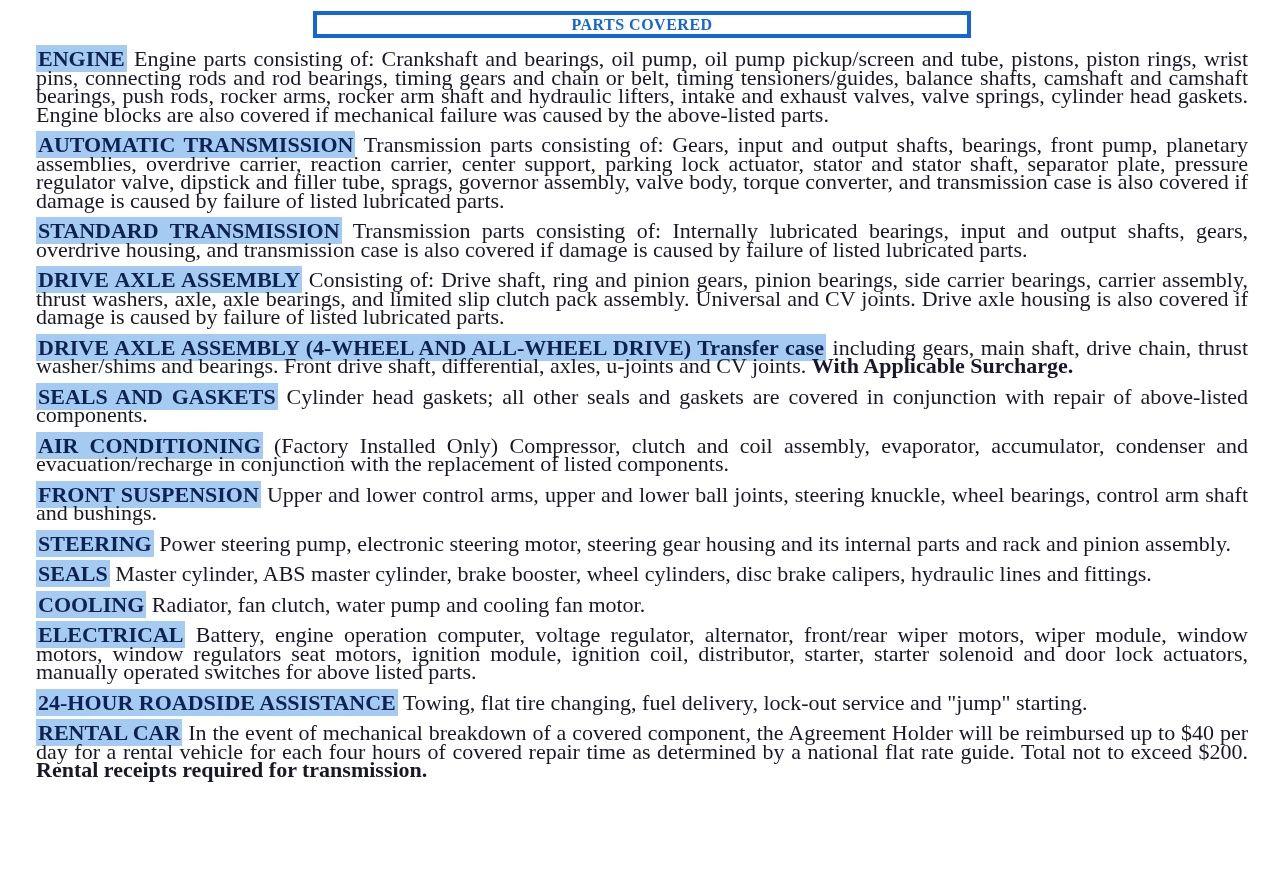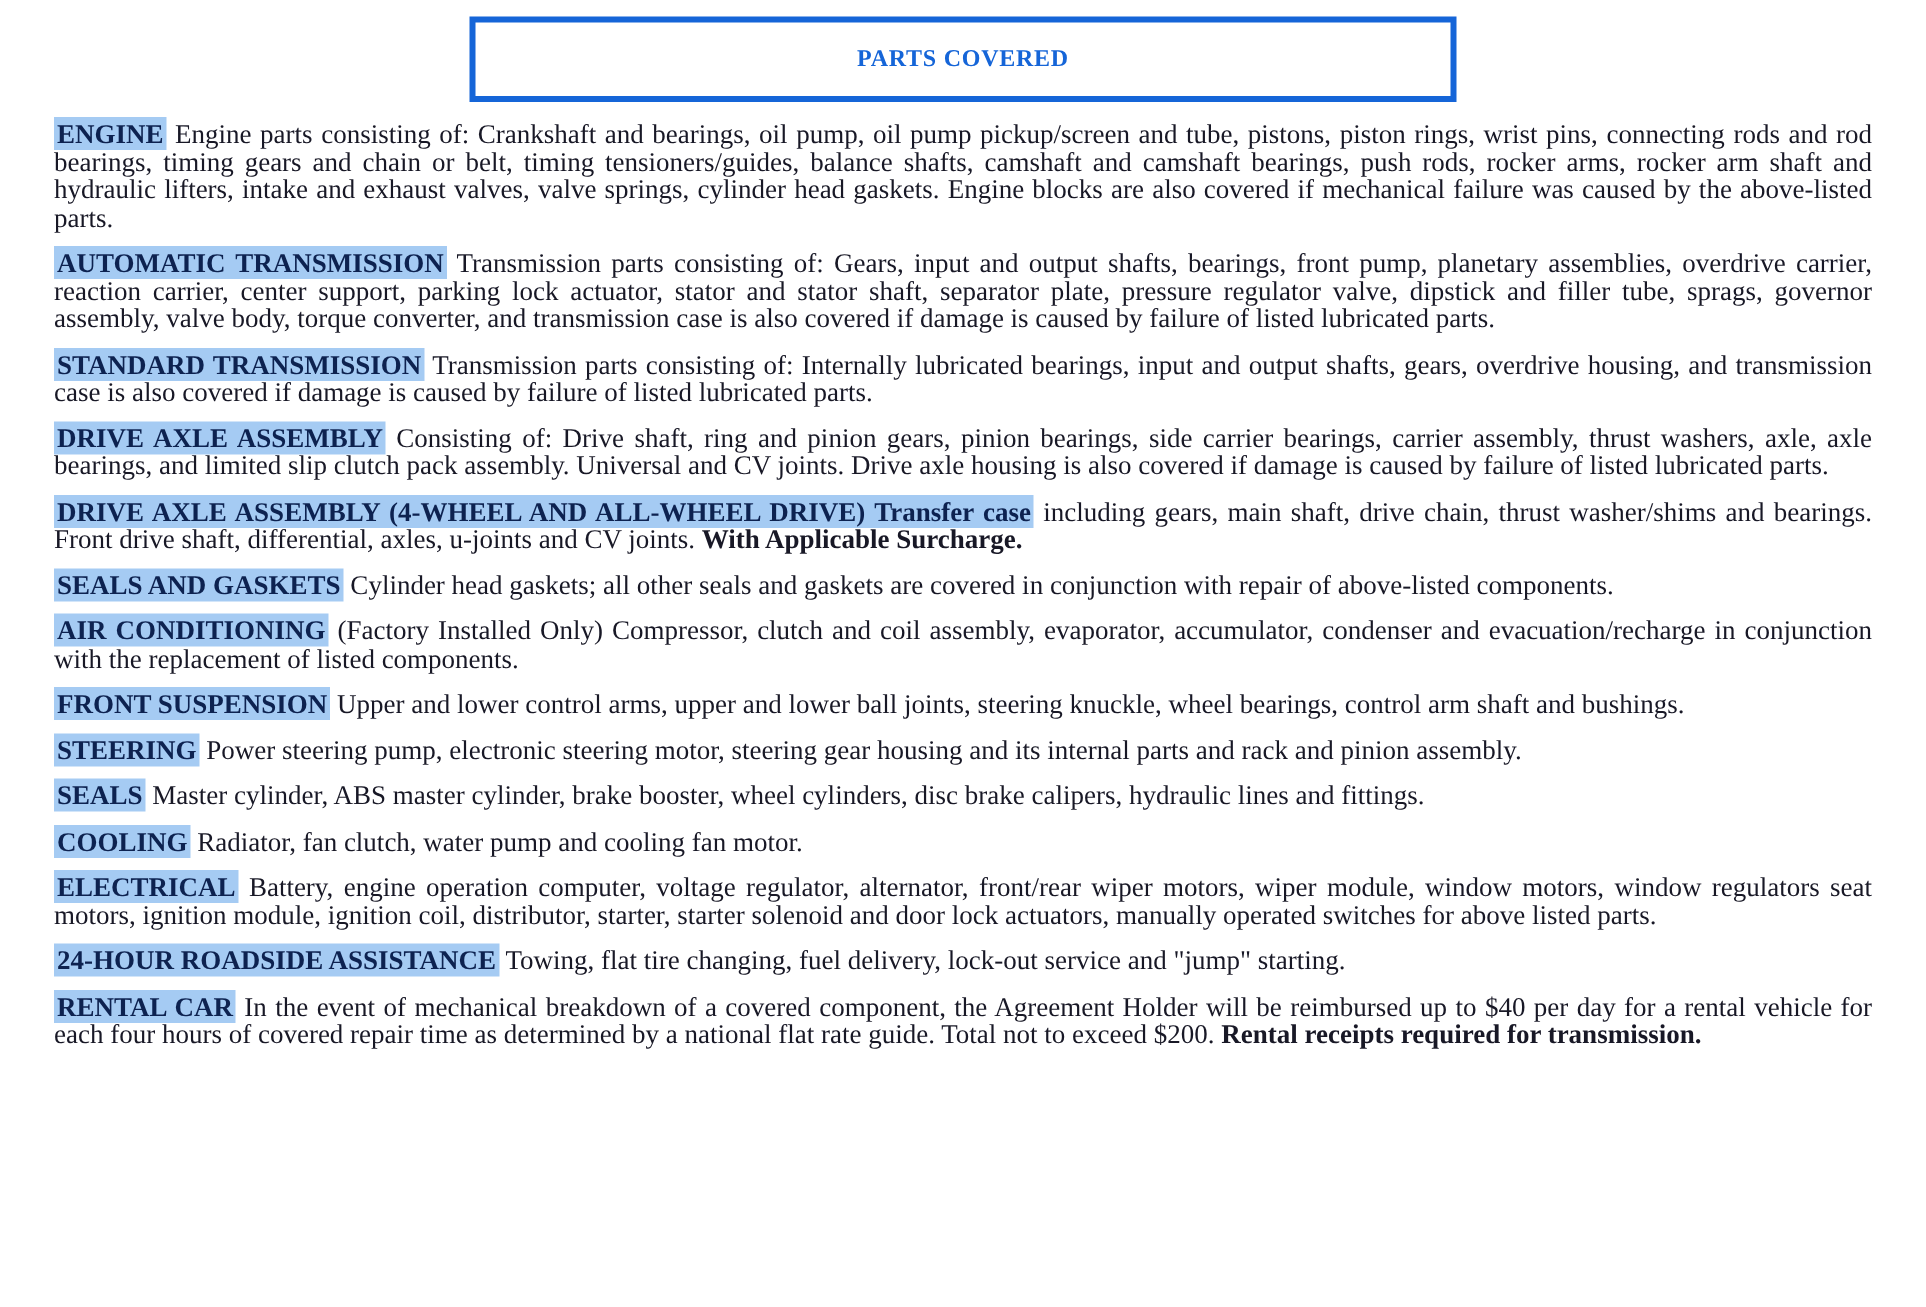--- a/index.html
+++ b/index.html
@@ -18,25 +18,25 @@
   .titlebar h1{
     color:#ffffff;font-size:22px;font-weight:bold;letter-spacing:.6px;
     white-space:nowrap
   }
   .parts-covered{
     width:658px;margin:11px auto 12px auto;
     border:4px solid var(--header-bg);
     background:#ffffff;
     text-align:center;color:var(--header-bg);
     font-weight:bold;font-size:16px;line-height:17px;
-    letter-spacing:.5px;padding:16px 0
+    letter-spacing:.5px;padding:1px 0
   }
   .content{padding:0 36px}
   .section{
-    font-size:18px;line-height:18.5px;
+    font-size:22px;line-height:18.5px;
     text-align:justify;margin-bottom:12px;color:var(--ink)
   }
   .section .hl{
     background:var(--highlight);
     font-weight:bold;color:var(--heading-ink);
     padding:1px 2px
   }
   .section b{font-weight:bold;color:var(--ink)}
 </style>
 </head>

